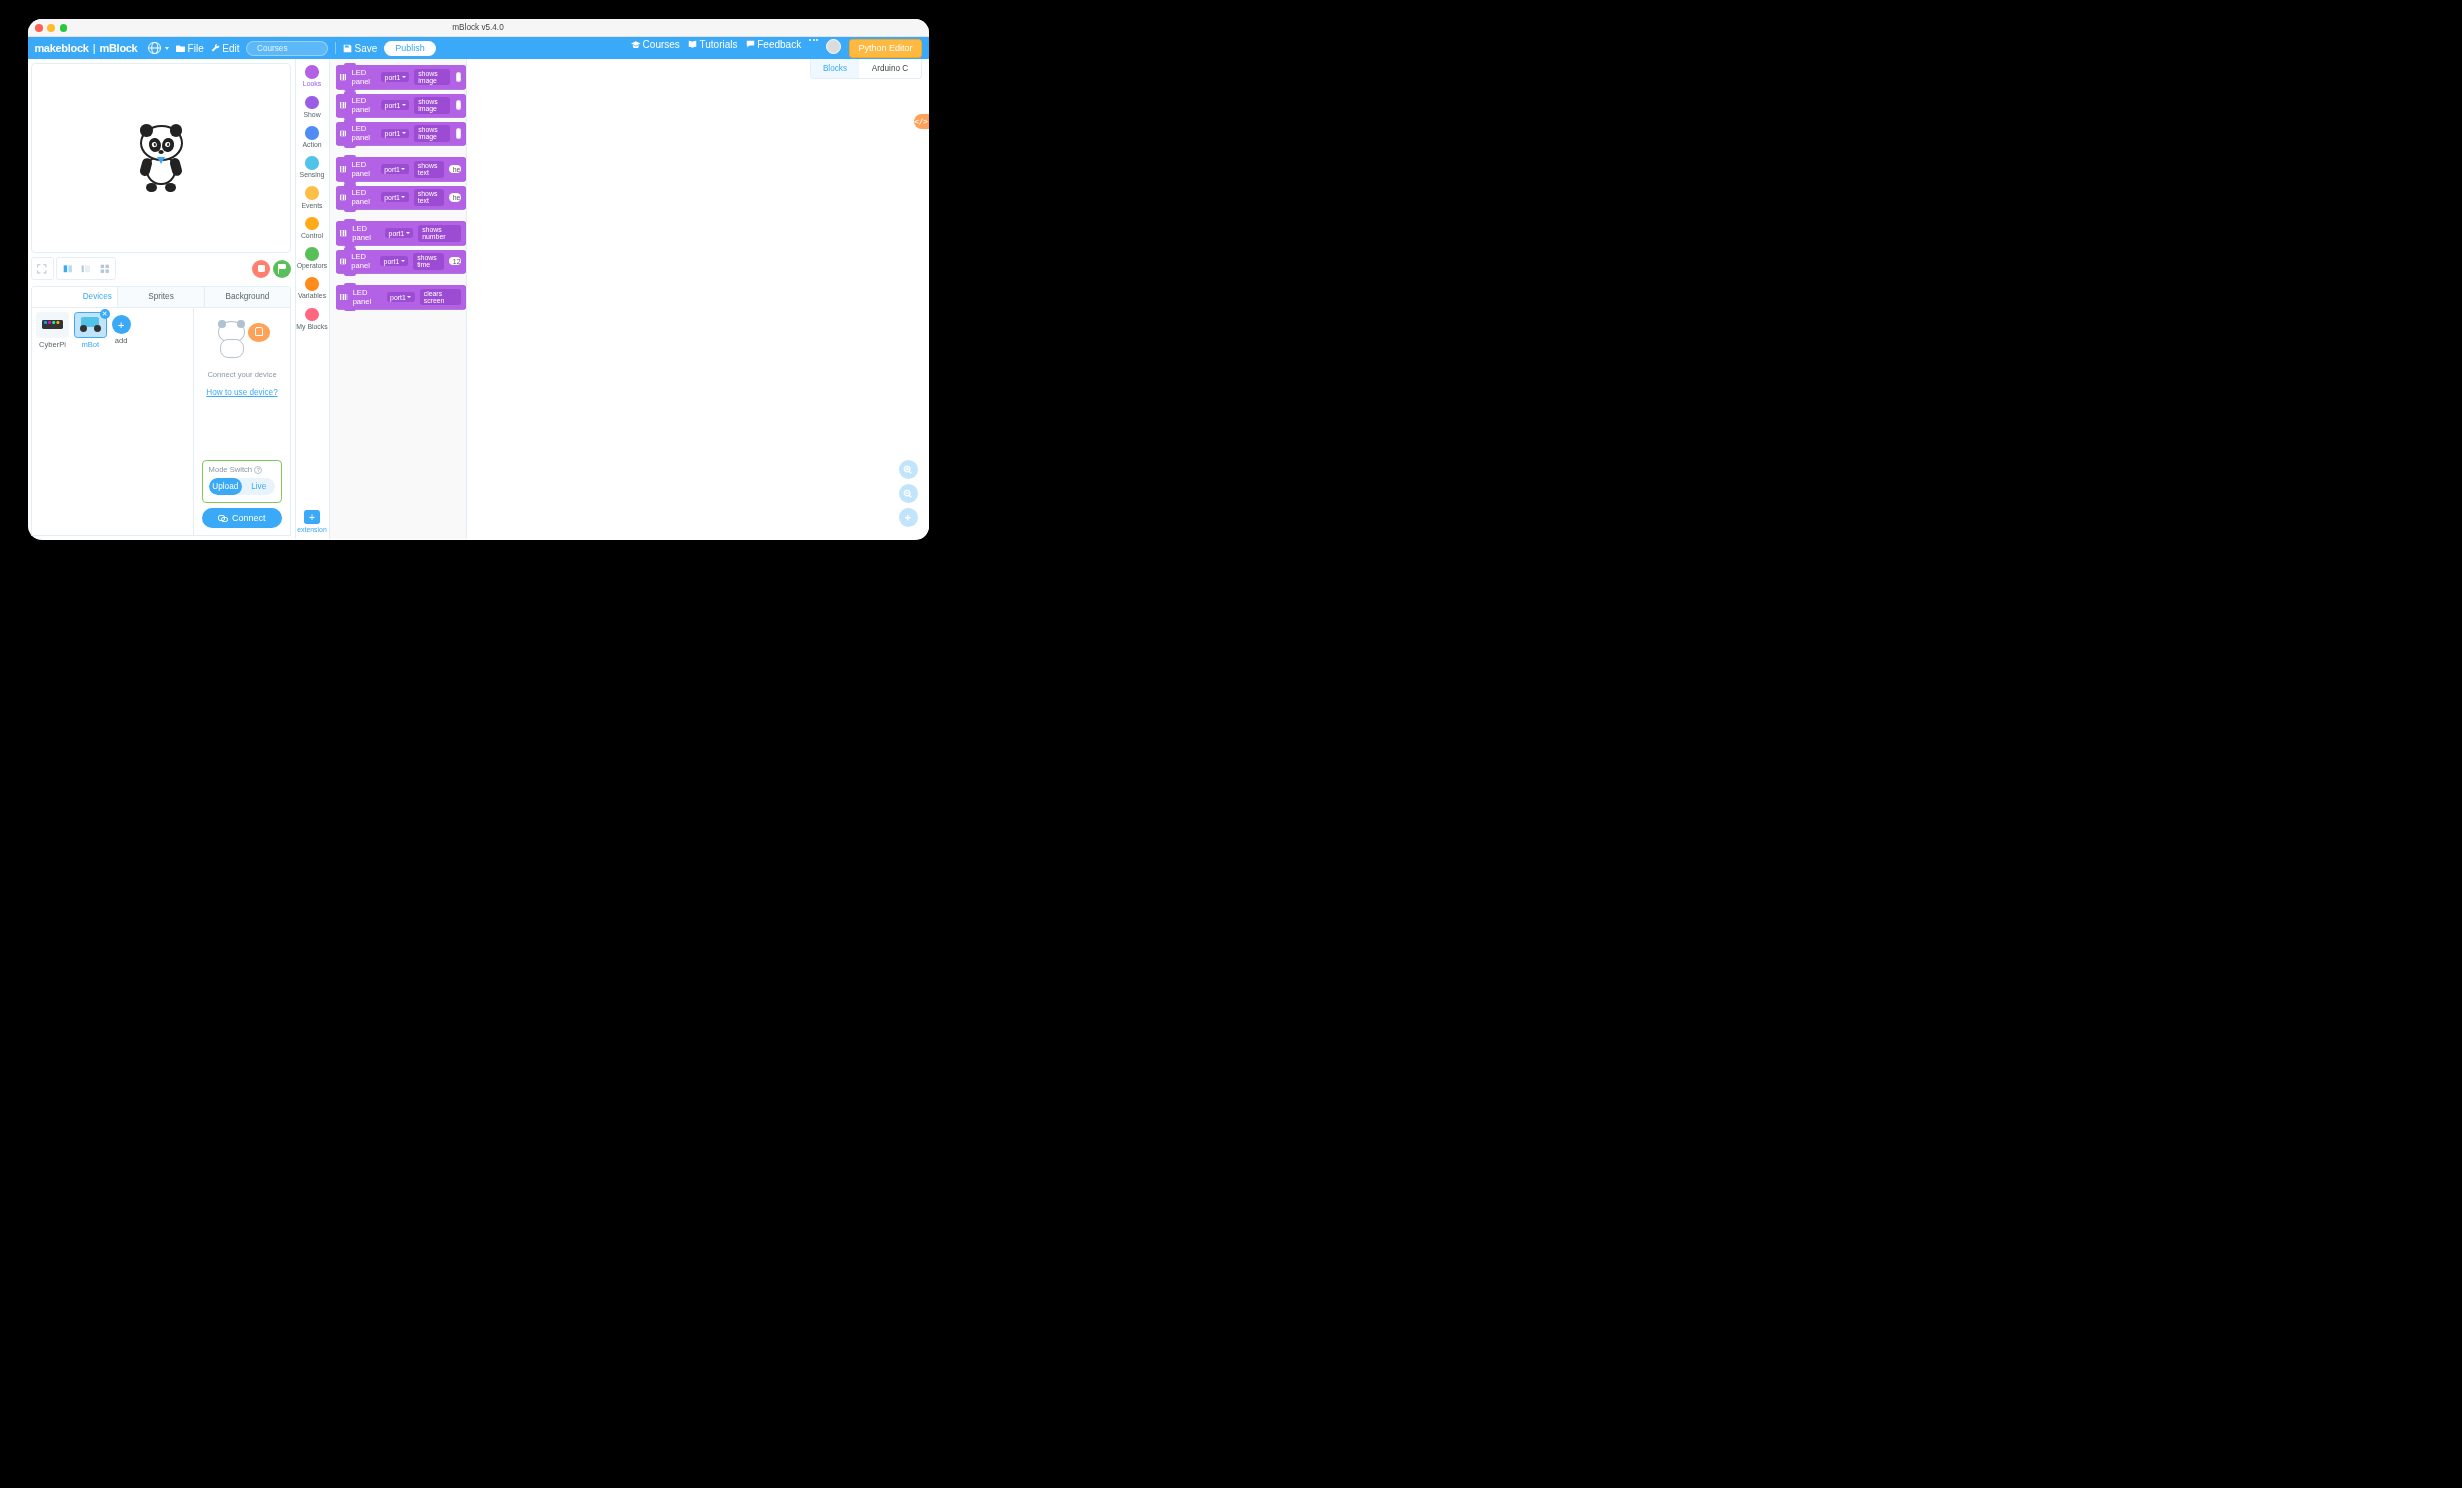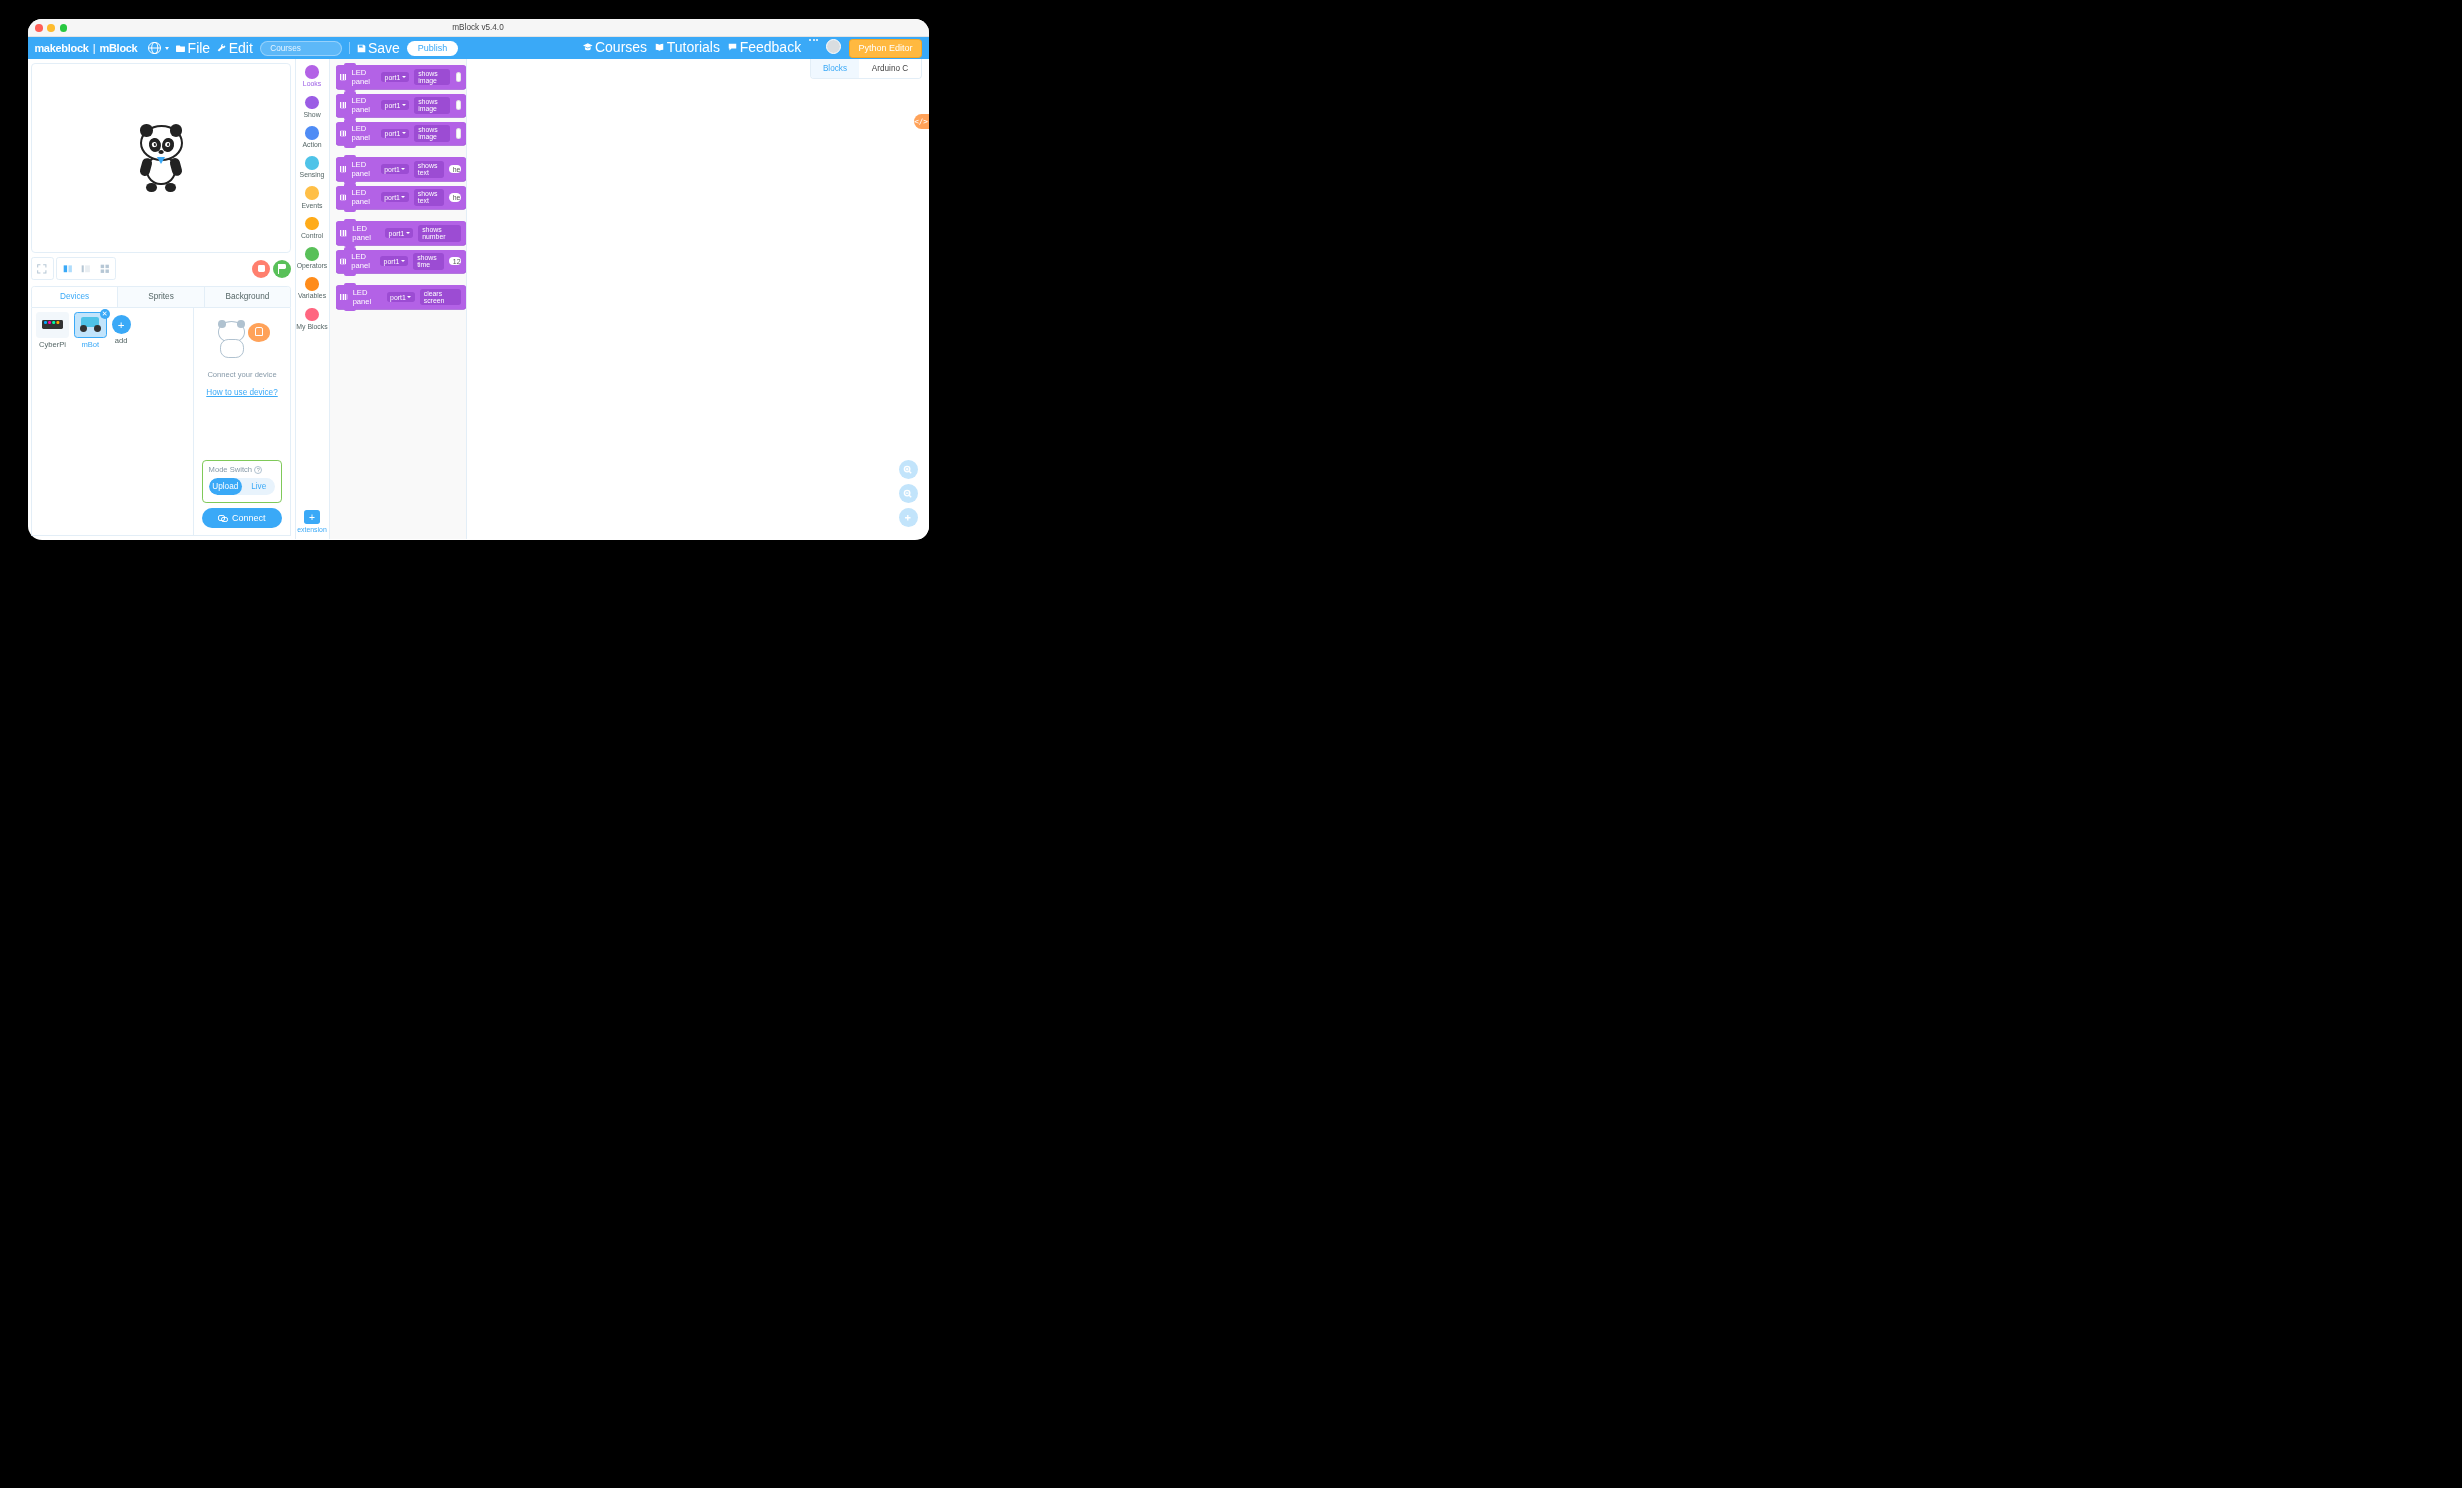--- a/index.html
+++ b/index.html
@@ -10,21 +10,21 @@
 .dot { width: 7.6px; height: 7.6px; border-radius: 50%; }
 .dot.r { background: #ff5f57; } .dot.y { background: #febc2e; } .dot.g { background: #28c840; }
 .title { font-size: 8.2px; color: #444; font-weight: 500; }
 .topbar { height: 22px; background: #3aa9f7; display: flex; align-items: center; padding: 0 6.9px; gap: 6.9px; color: #fff; }
 .brand { font-size: 11px; font-weight: 600; letter-spacing: -0.3px; display: flex; align-items: flex-start; gap: 3.4px; }
 .brand-pipe { opacity: .7; margin: 0 0.7px;}
 .globe-icon { width: 12.4px; height: 12.4px; border: 1.4px solid #fff; border-radius: 50%; display: inline-block; position: relative; margin-left: 4.1px;}
 .globe-icon:before { content:''; position:absolute; left:50%; top:-0.7px; bottom:-0.7px; width:5.5px; border:1px solid #fff; border-radius:50%; transform:translateX(-50%); }
 .globe-icon:after { content:''; position:absolute; top:50%; left:-0.7px; right:-0.7px; height:1px; background:#fff; transform:translateY(-50%); }
 .dropdown { width: 0; height: 0; border-left: 2.7px solid transparent; border-right: 2.7px solid transparent; border-top: 3.4px solid #fff; margin-left:-2.7px; }
-.tb-item { display: flex; align-items: center; gap: 2.1px; font-size: 14px; cursor: pointer; }
+.tb-item { display: flex; align-items: center; gap: 2.1px; font-size: 10px; cursor: pointer; }
 .tb-icon { width: 9.6px; height: 9.6px; display:inline-flex; align-items:center; justify-content:center; }
 .project-name { background: rgba(255,255,255,.18); border:0.7px solid rgba(255,255,255,.35); border-radius: 9px; padding: 2.1px 9.6px; font-size: 8.2px; min-width: 82px; color:#e5f4ff;}
 .vdiv { width: 0.7px; height: 12.4px; background: rgba(255,255,255,.4); }
 .publish-btn { background: #fff; color: #3aa9f7; border-radius: 9px; padding: 2.7px 11px; font-size: 9px; font-weight:500; cursor:pointer;}
 .spacer { flex: 1; }
 .tb-right { display: flex; align-items: flex-start; gap: 8px; font-size:9px;}
 .more-icon { display:flex; gap:1.4px;} .more-icon span{width:2.1px;height:2.1px;background:#fff;border-radius:50%;}
 .avatar { width: 15px; height: 15px; background: #d9dde0; border-radius: 50%; border: 1.4px solid #fff;}
 .py-editor { background: #ffb940; color: #fff; border-radius: 3.4px; padding: 3.4px 8.2px; font-size: 9px; font-weight:500; cursor:pointer; border:0.7px solid #f5a623;}
 .body { display: flex; height: calc(100% - 41px); }
@@ -53,21 +53,21 @@
 .circle-btn { width:18px; height:18px; border-radius:50%; display:flex; align-items:center; justify-content:center; cursor:pointer;}
 .circle-btn.stop { background:#ff7f6e; color:#fff;}
 .circle-btn.go { background:#59c059; color:#fff;}
 .stop-sq { width:6.9px; height:6.9px; background:#fff; border-radius:1.4px;}
 .flag { width:8.2px; height:9.6px; position:relative;}
 .flag:before{content:'';position:absolute;left:0;top:0;bottom:0;width:1.4px;background:#fff;}
 .flag:after{content:'';position:absolute;left:1.4px;top:0;width:6.9px;height:5.5px;background:#fff;border-radius:0 1.4px 1.4px 0;}
 .tabs { display:flex; border:0.7px solid #e3eef7; border-radius:3.4px 3.4px 0 0; overflow:hidden; background:#fff;}
 .tab { flex:1; text-align:center; padding:5.5px; font-size:8.2px; color:#566; cursor:pointer; border-right:0.7px solid #e3eef7;}
 .tab:last-child{border-right:none;}
-.tab.active { color:#3aa9f7; background:#fff;}
+.tab.active { color:#3aa9f7; background:#fff;text-align:right;}
 .tab:not(.active){background:#f7fbfe;}
 .dev-panel { flex:1; display:flex; border:0.7px solid #e3eef7; border-top:none; background:#fff;}
 .dev-list { width: 161px; padding: 4.1px; display:flex; gap:4.8px; align-items:flex-start;}
 .dev-item { display:flex; flex-direction:column; align-items:center; gap:2.1px; cursor:pointer;}
 .dev-thumb { width:33px; height:26px; border-radius:3.4px; display:flex; align-items:center; justify-content:center; background:#f2f7fb; position:relative;}
 .dev-thumb.selected { background:#c2e4fb; border:0.7px solid #3aa9f7;}
 .dev-remove { position:absolute; top:-4.1px; right:-4.1px; width:10.3px; height:10.3px; background:#3aa9f7; border-radius:50%; color:#fff; font-size:6.9px; display:flex; align-items:center; justify-content:center; cursor:pointer;}
 .dev-label { font-size:7.6px; color:#566;}
 .dev-label.sel { color:#3aa9f7;}
 .add-dev { width:19px; height:19px; background:#3aa9f7; border-radius:50%; color:#fff; font-size:11.7px; display:flex; align-items:center; justify-content:center; cursor:pointer; margin-top:3.4px;}

